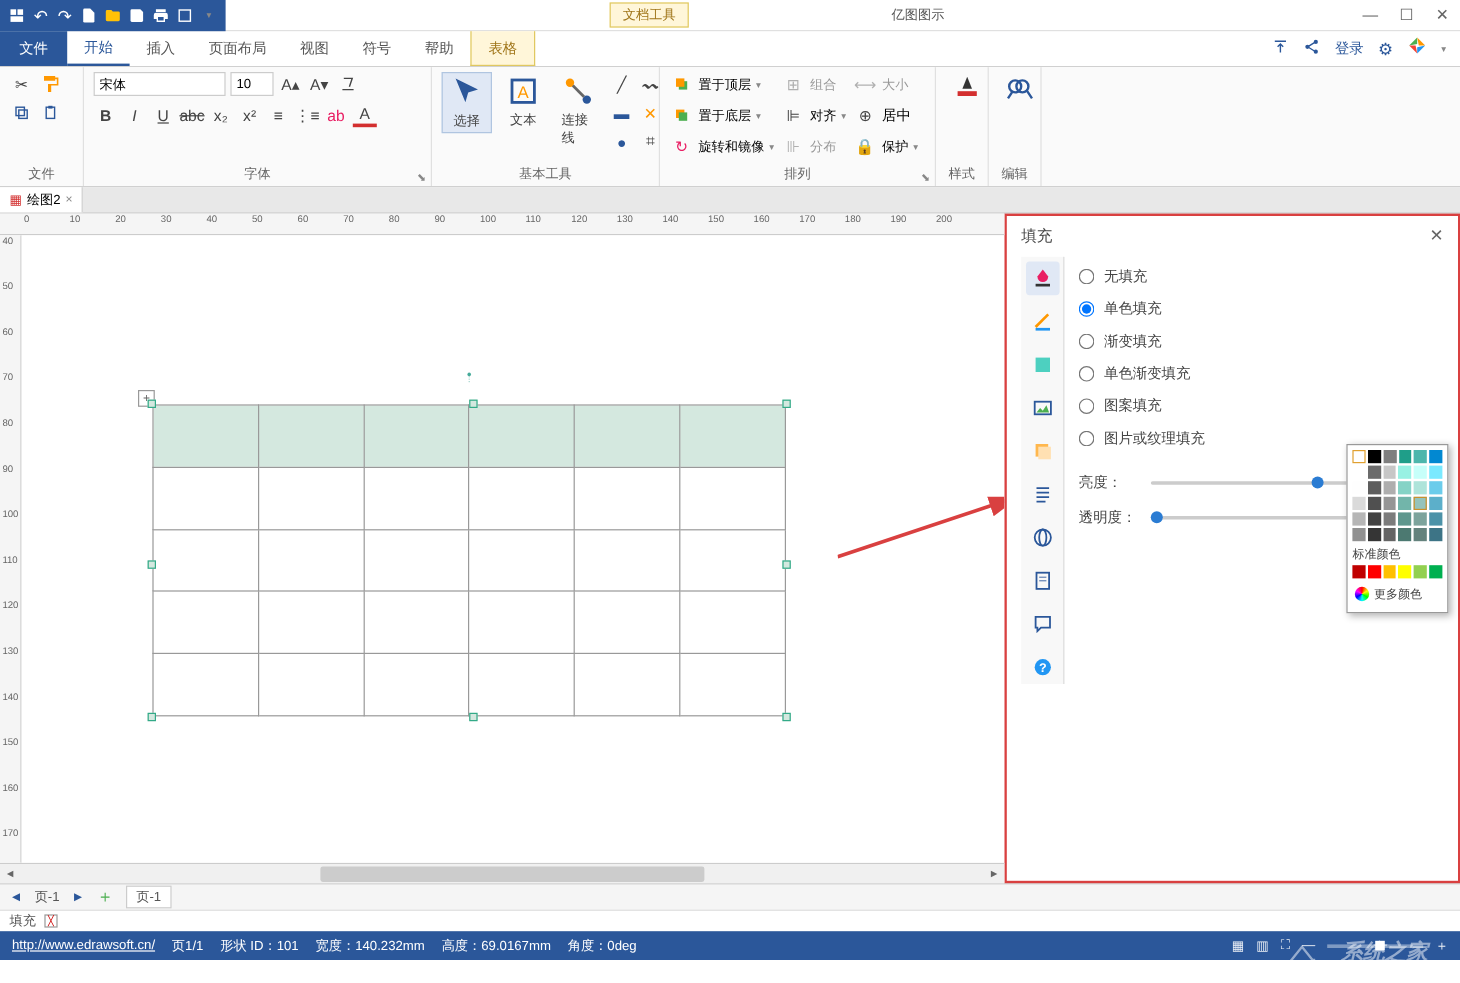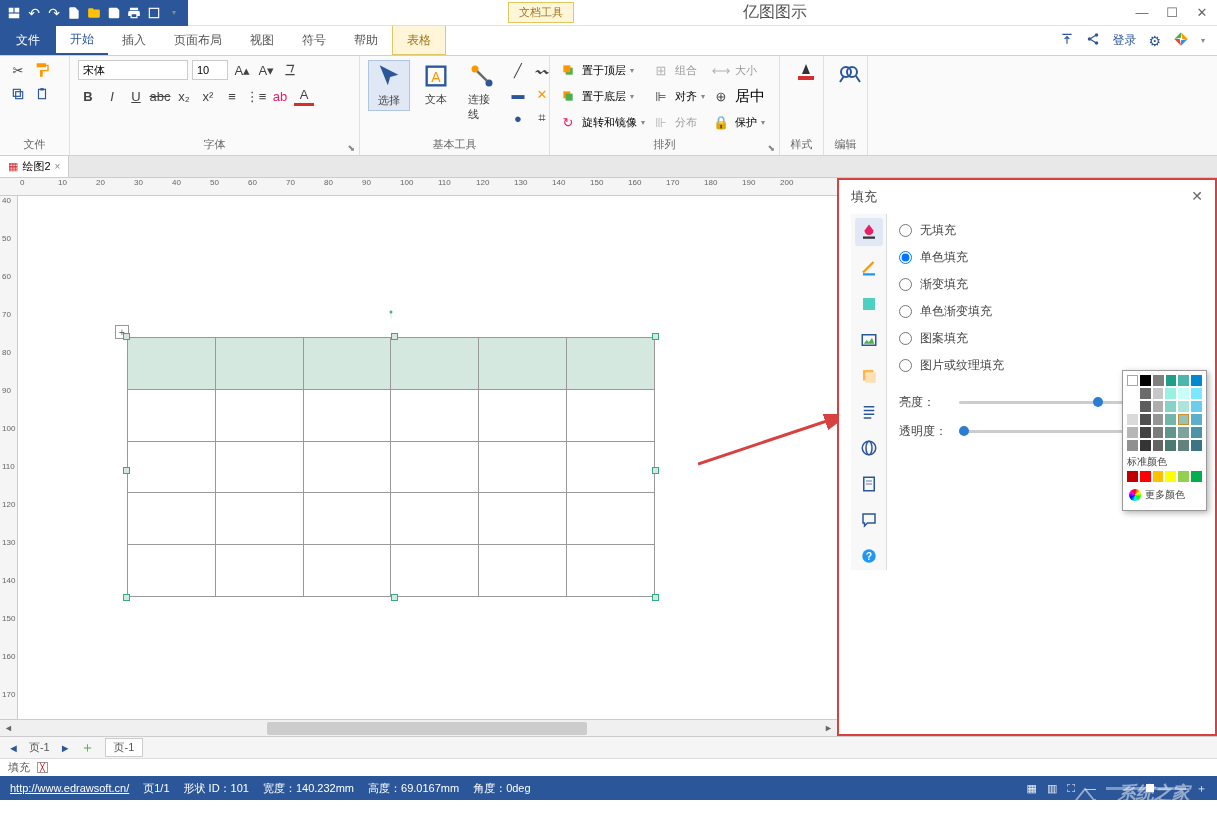--- a/index.html
+++ b/index.html
@@ -5,21 +5,21 @@
 * { margin: 0; padding: 0; box-sizing: border-box; font-family: "Microsoft YaHei", sans-serif; }
 body { width: 1217px; height: 819px; background: #fff; font-size: 12px; overflow: hidden; position: relative; }
 
 
 .title-bar { height: 26px; background: #fff; display: flex; align-items: center; border-bottom: 1px solid #e0e0e0; }
 .title-bar-left { display: flex; align-items: center; background: #2b579a; height: 26px; padding: 0 4px; }
 .qat-icon { width: 20px; height: 20px; display: flex; align-items: center; justify-content: center; color: #fff; font-size: 14px; cursor: pointer; }
 .qat-icon svg { width: 14px; height: 14px; fill: #fff; }
 .title-bar-mid { flex: 1; display: flex; align-items: center; justify-content: center; position: relative; }
 .doc-tools-tab { position: absolute; left: 320px; background: #fff6d9; border: 1px solid #e0c860; padding: 2px 10px; font-size: 11px; color: #a0761a; }
-.app-title { font-size: 16px; color: #555; position: absolute; left: 555px; }
+.app-title { font-size: 11px; color: #555; position: absolute; left: 555px; }
 .win-controls { display: flex; margin-left: auto; }
 .win-btn { width: 30px; height: 26px; display: flex; align-items: center; justify-content: center; font-size: 13px; color: #666; cursor: pointer; }
 
 
 .menu-bar { height: 30px; display: flex; align-items: stretch; border-bottom: 1px solid #d0d0d0; }
 .file-btn { background: #2b579a; color: #fff; padding: 0 16px; display: flex; align-items: center; font-size: 12px; }
 .menu-tab { padding: 0 14px; display: flex; align-items: center; color: #555; font-size: 12px; cursor: pointer; }
 .menu-tab.active { color: #2b579a; border-bottom: 2px solid #2b579a; }
 .menu-tab.table-tool { background: #fff6d9; color: #a0761a; border: 1px solid #e0c860; border-top: none; }
 .menu-right { margin-left: auto; display: flex; align-items: center; gap: 12px; padding-right: 12px; }
@@ -359,21 +359,21 @@
             <span style="font-size:11px;opacity:0.4">分布</span>
           </div>
       </div>
       <div class="rb-col" style="gap:6px">
         <div class="rb-row">
             <span class="rb-icon" style="opacity:0.4">⟷</span>
             <span style="font-size:11px;opacity:0.4">大小</span>
           </div>
         <div class="rb-row">
             <span class="rb-icon">⊕</span>
-            <span style="font-size:15px">居中</span>
+            <span style="font-size:12px">居中</span>
           </div>
         <div class="rb-row">
             <span class="rb-icon" style="color:#ff9800">🔒</span>
             <span style="font-size:11px">保护</span>
             <span class="dropdown-caret">▾</span>
           </div>
       </div>
     </div>
     <div class="ribbon-group-label">排列</div>
     <span class="ribbon-launcher">⬊</span>

